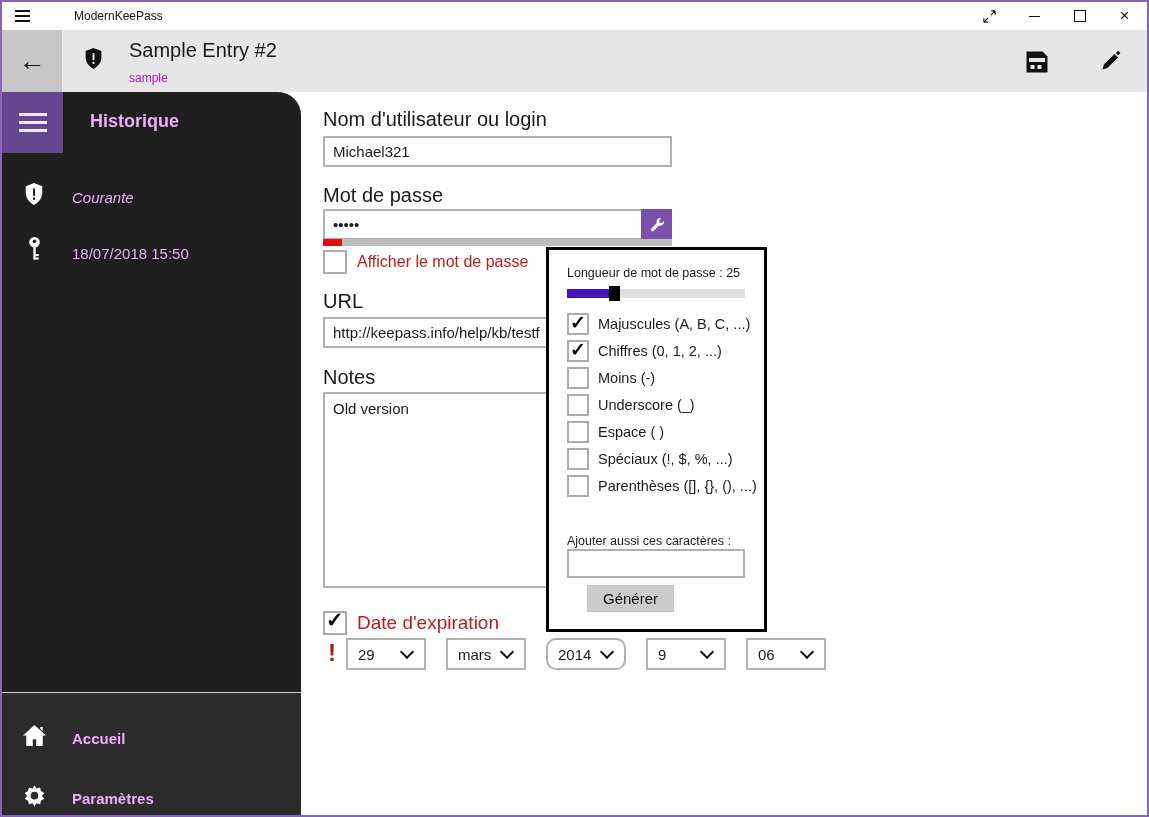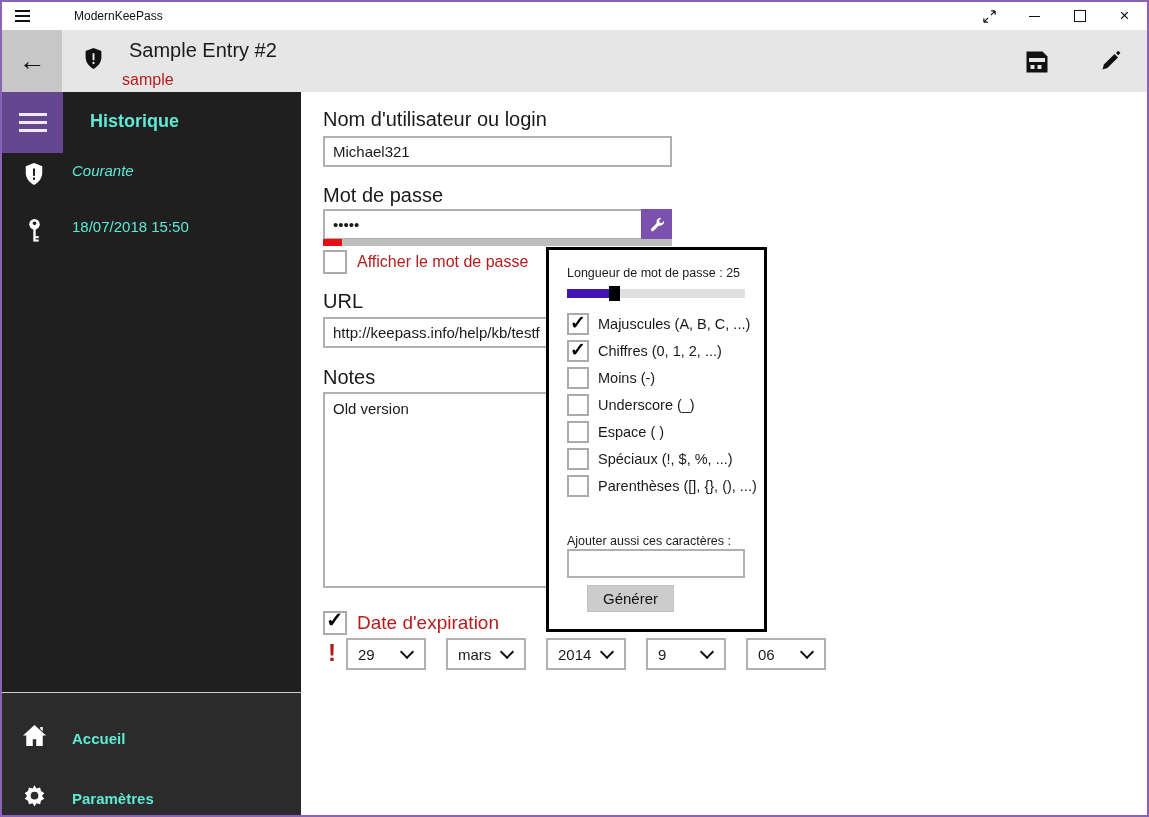--- a/index.html
+++ b/index.html
@@ -14,30 +14,30 @@
   .tb-controls{margin-left:auto;display:flex;height:28px;}
   .tb-btn{width:45px;height:28px;display:flex;align-items:center;justify-content:center;background:transparent;border:none;cursor:pointer;font-size:17px;color:#111;}
   .sq{width:10px;height:10px;border:1.3px solid #111;}
   .minus{width:11px;height:0;border-top:1.5px solid #111;}
 
   
   .appbar{position:absolute;top:28px;left:0;right:0;height:62px;background:#e6e6e6;}
   .back-btn{position:absolute;left:0;top:0;width:60px;height:62px;background:#c7c7c7;border:none;font-size:27px;font-weight:bold;color:#111;cursor:pointer;display:flex;align-items:center;justify-content:center;}
   .hdr-shield{position:absolute;left:81px;top:17px;}
   .hdr-title{position:absolute;left:127px;top:9px;font-size:20px;color:#1a1a1a;}
-  .hdr-sub{position:absolute;left:120px;top:41px;font-size:16px;color:#b91c1c;cursor:pointer;}
+  .hdr-sub{position:absolute;left:127px;top:41px;font-size:12px;color:#a21caf;cursor:pointer;}
   .hdr-save{position:absolute;left:1022px;top:19px;background:none;border:none;cursor:pointer;padding:0;}
   .hdr-edit{position:absolute;left:1097px;top:19px;background:none;border:none;cursor:pointer;padding:0;}
 
   
-  .sidebar{position:absolute;top:90px;left:0;width:299px;bottom:0;background:#1f1f1f;color:#5eead4;}
+  .sidebar{position:absolute;top:90px;left:0;width:299px;bottom:0;background:#1f1f1f;color:#f0abfc;border-radius:23px;}
   .side-hamburger{position:absolute;left:0;top:0;width:61px;height:61px;background:#65478f;border:none;cursor:pointer;display:flex;flex-direction:column;align-items:center;justify-content:center;gap:5px;}
   .side-hamburger i{display:block;width:28px;height:3px;background:#efeaf6;}
   .side-heading{position:absolute;left:88px;top:19px;font-size:18px;font-weight:bold;}
-  .side-item{position:absolute;left:0;width:100%;height:44px;display:flex;align-items:flex-start;cursor:pointer;}
+  .side-item{position:absolute;left:0;width:100%;height:44px;display:flex;align-items:flex-end;cursor:pointer;}
   .side-item .ic{width:26px;margin-left:19px;display:flex;justify-content:center;}
   .side-item .lbl{margin-left:25px;font-size:15px;}
   .italic{font-style:italic;}
   .side-footer{position:absolute;left:0;right:0;bottom:0;height:122px;background:#2b2b2b;border-top:1px solid #cfcfcf;}
   .foot-item{position:absolute;left:0;width:100%;height:42px;display:flex;align-items:flex-end;cursor:pointer;}
   .foot-item .ic{width:28px;margin-left:18px;display:flex;justify-content:center;}
   .foot-item .lbl{margin-left:24px;font-size:15px;font-weight:bold;}
 
   
   .main{position:absolute;left:299px;top:90px;right:0;bottom:0;background:#fff;}
@@ -216,21 +216,21 @@
     <div class="warn">!</div>
 
     <div class="dd" style="left:45px;">
       <span class="val">29</span>
       <span class="chev"></span>
     </div>
     <div class="dd" style="left:145px;">
       <span class="val">mars</span>
       <span class="chev"></span>
     </div>
-    <div class="dd" style="left:245px;">
+    <div class="dd" style="left:245px;border-radius:10px;">
       <span class="val">2014</span>
       <span class="chev"></span>
     </div>
     <div class="dd" style="left:345px;">
       <span class="val">9</span>
       <span class="chev"></span>
     </div>
     <div class="dd" style="left:445px;">
       <span class="val">06</span>
       <span class="chev"></span>

